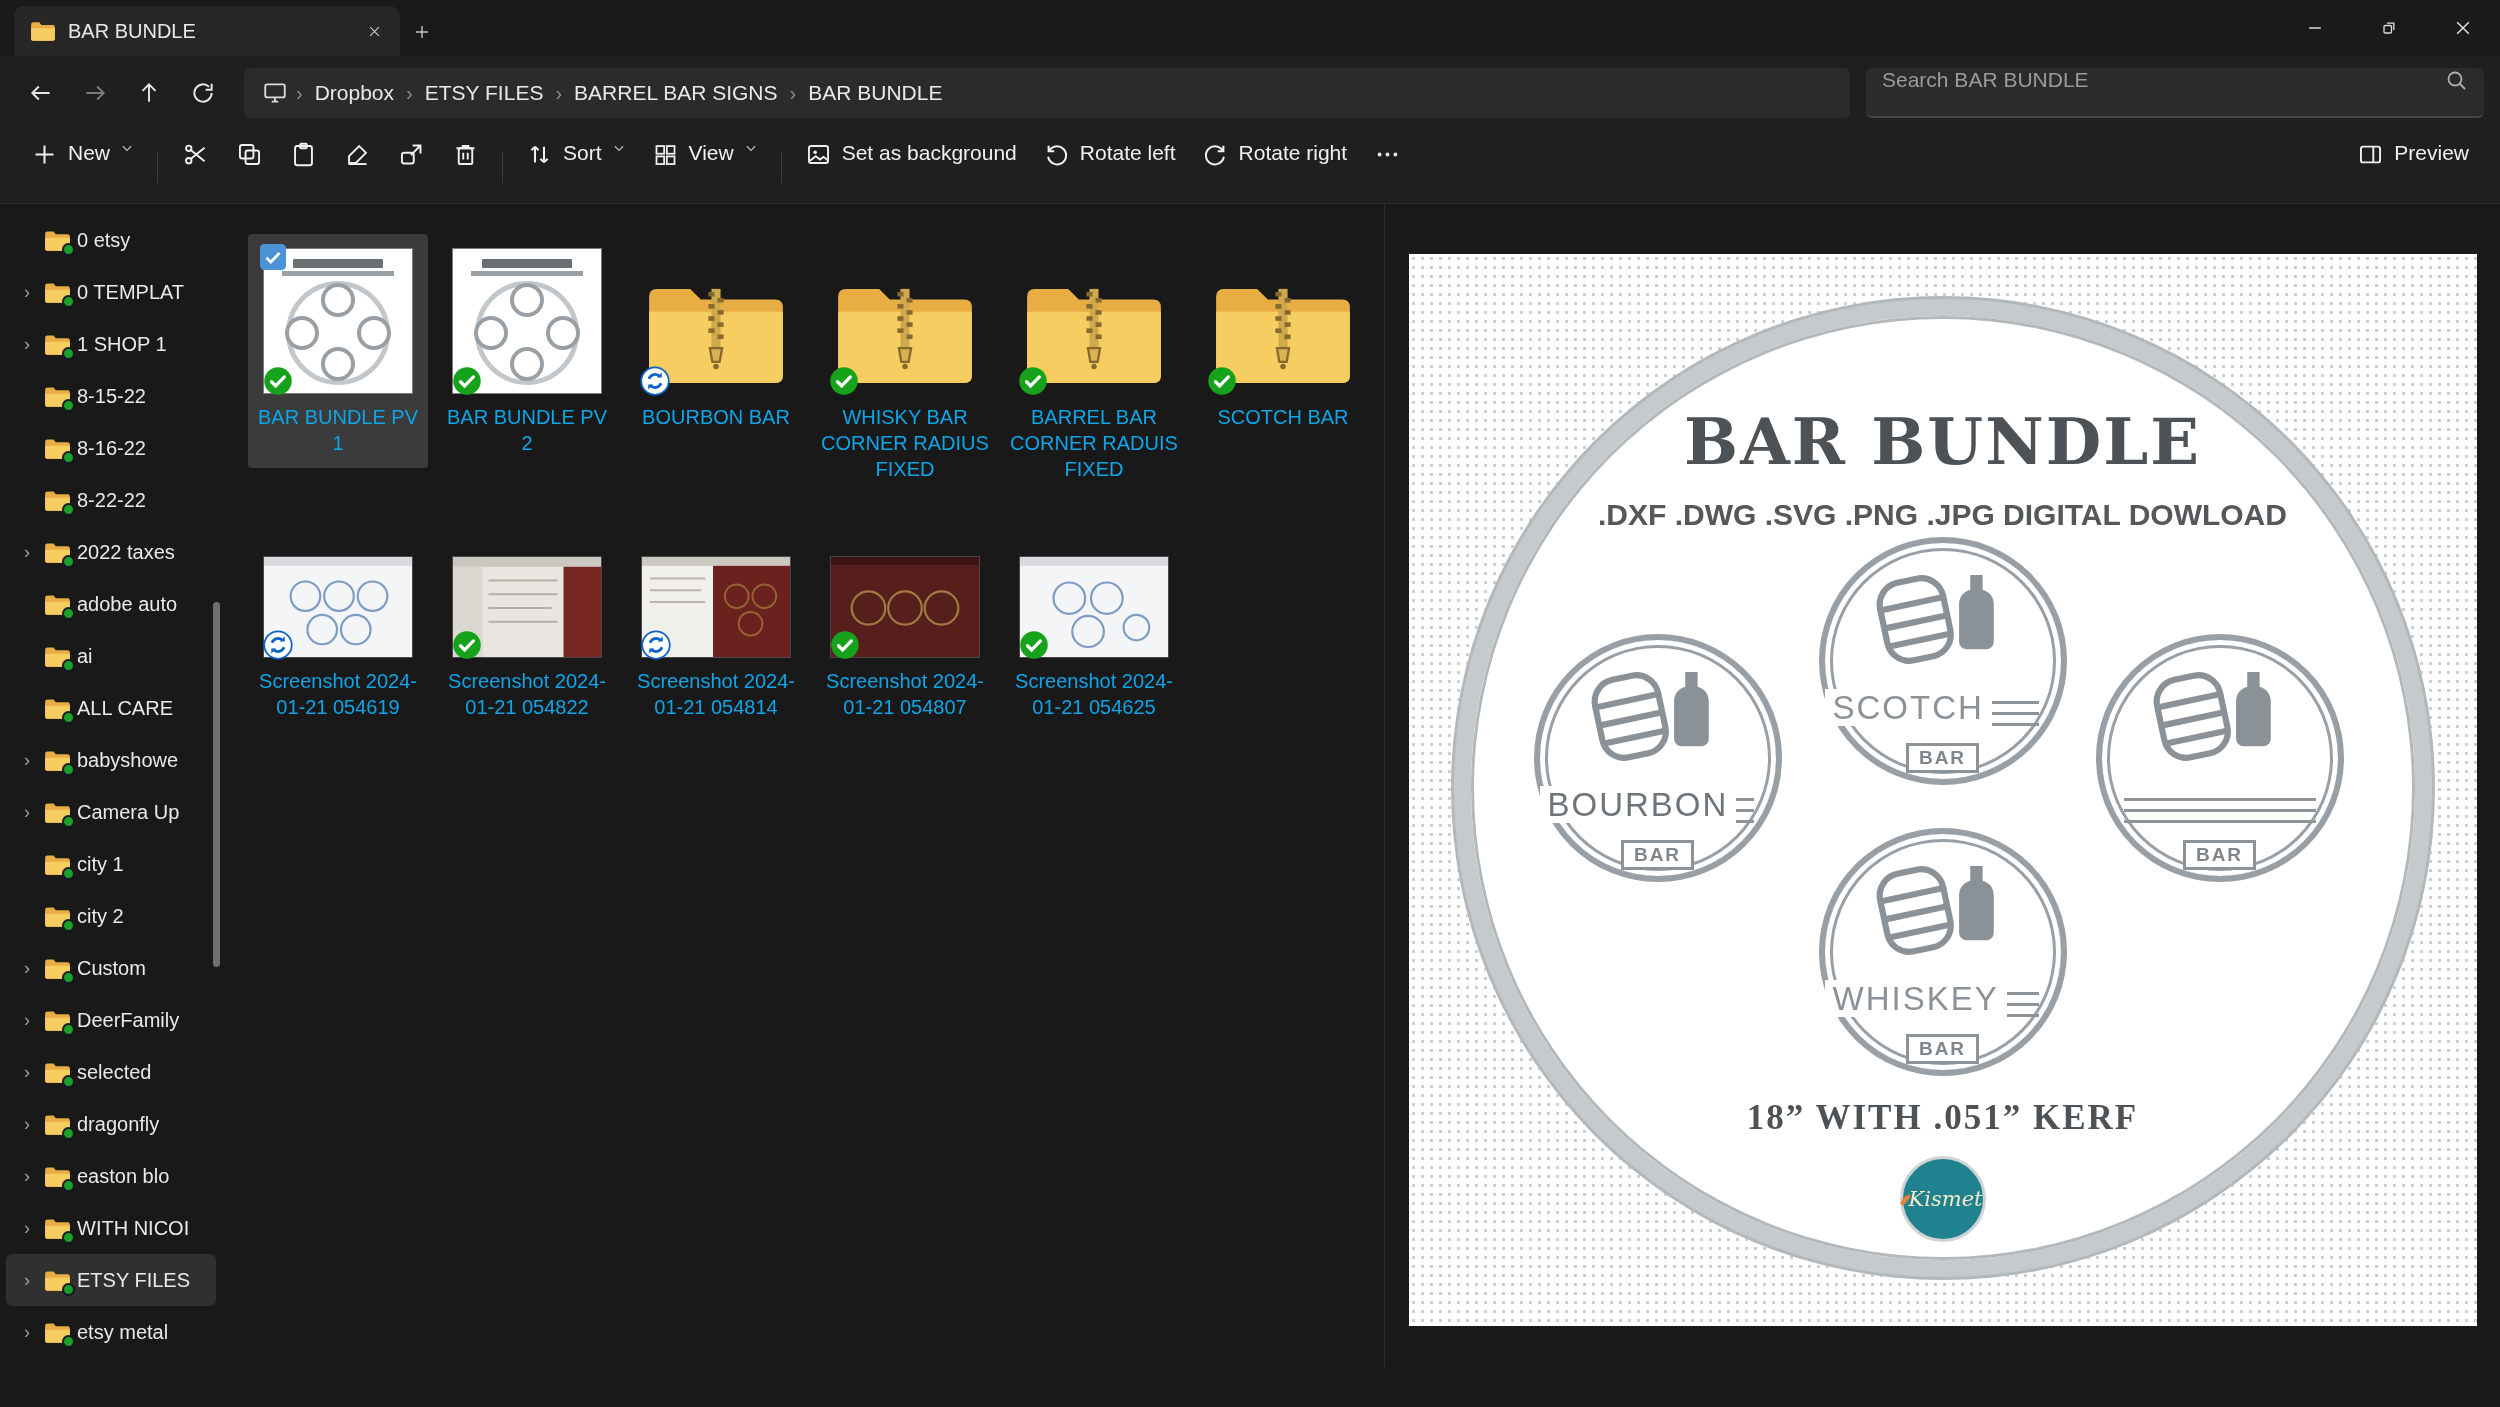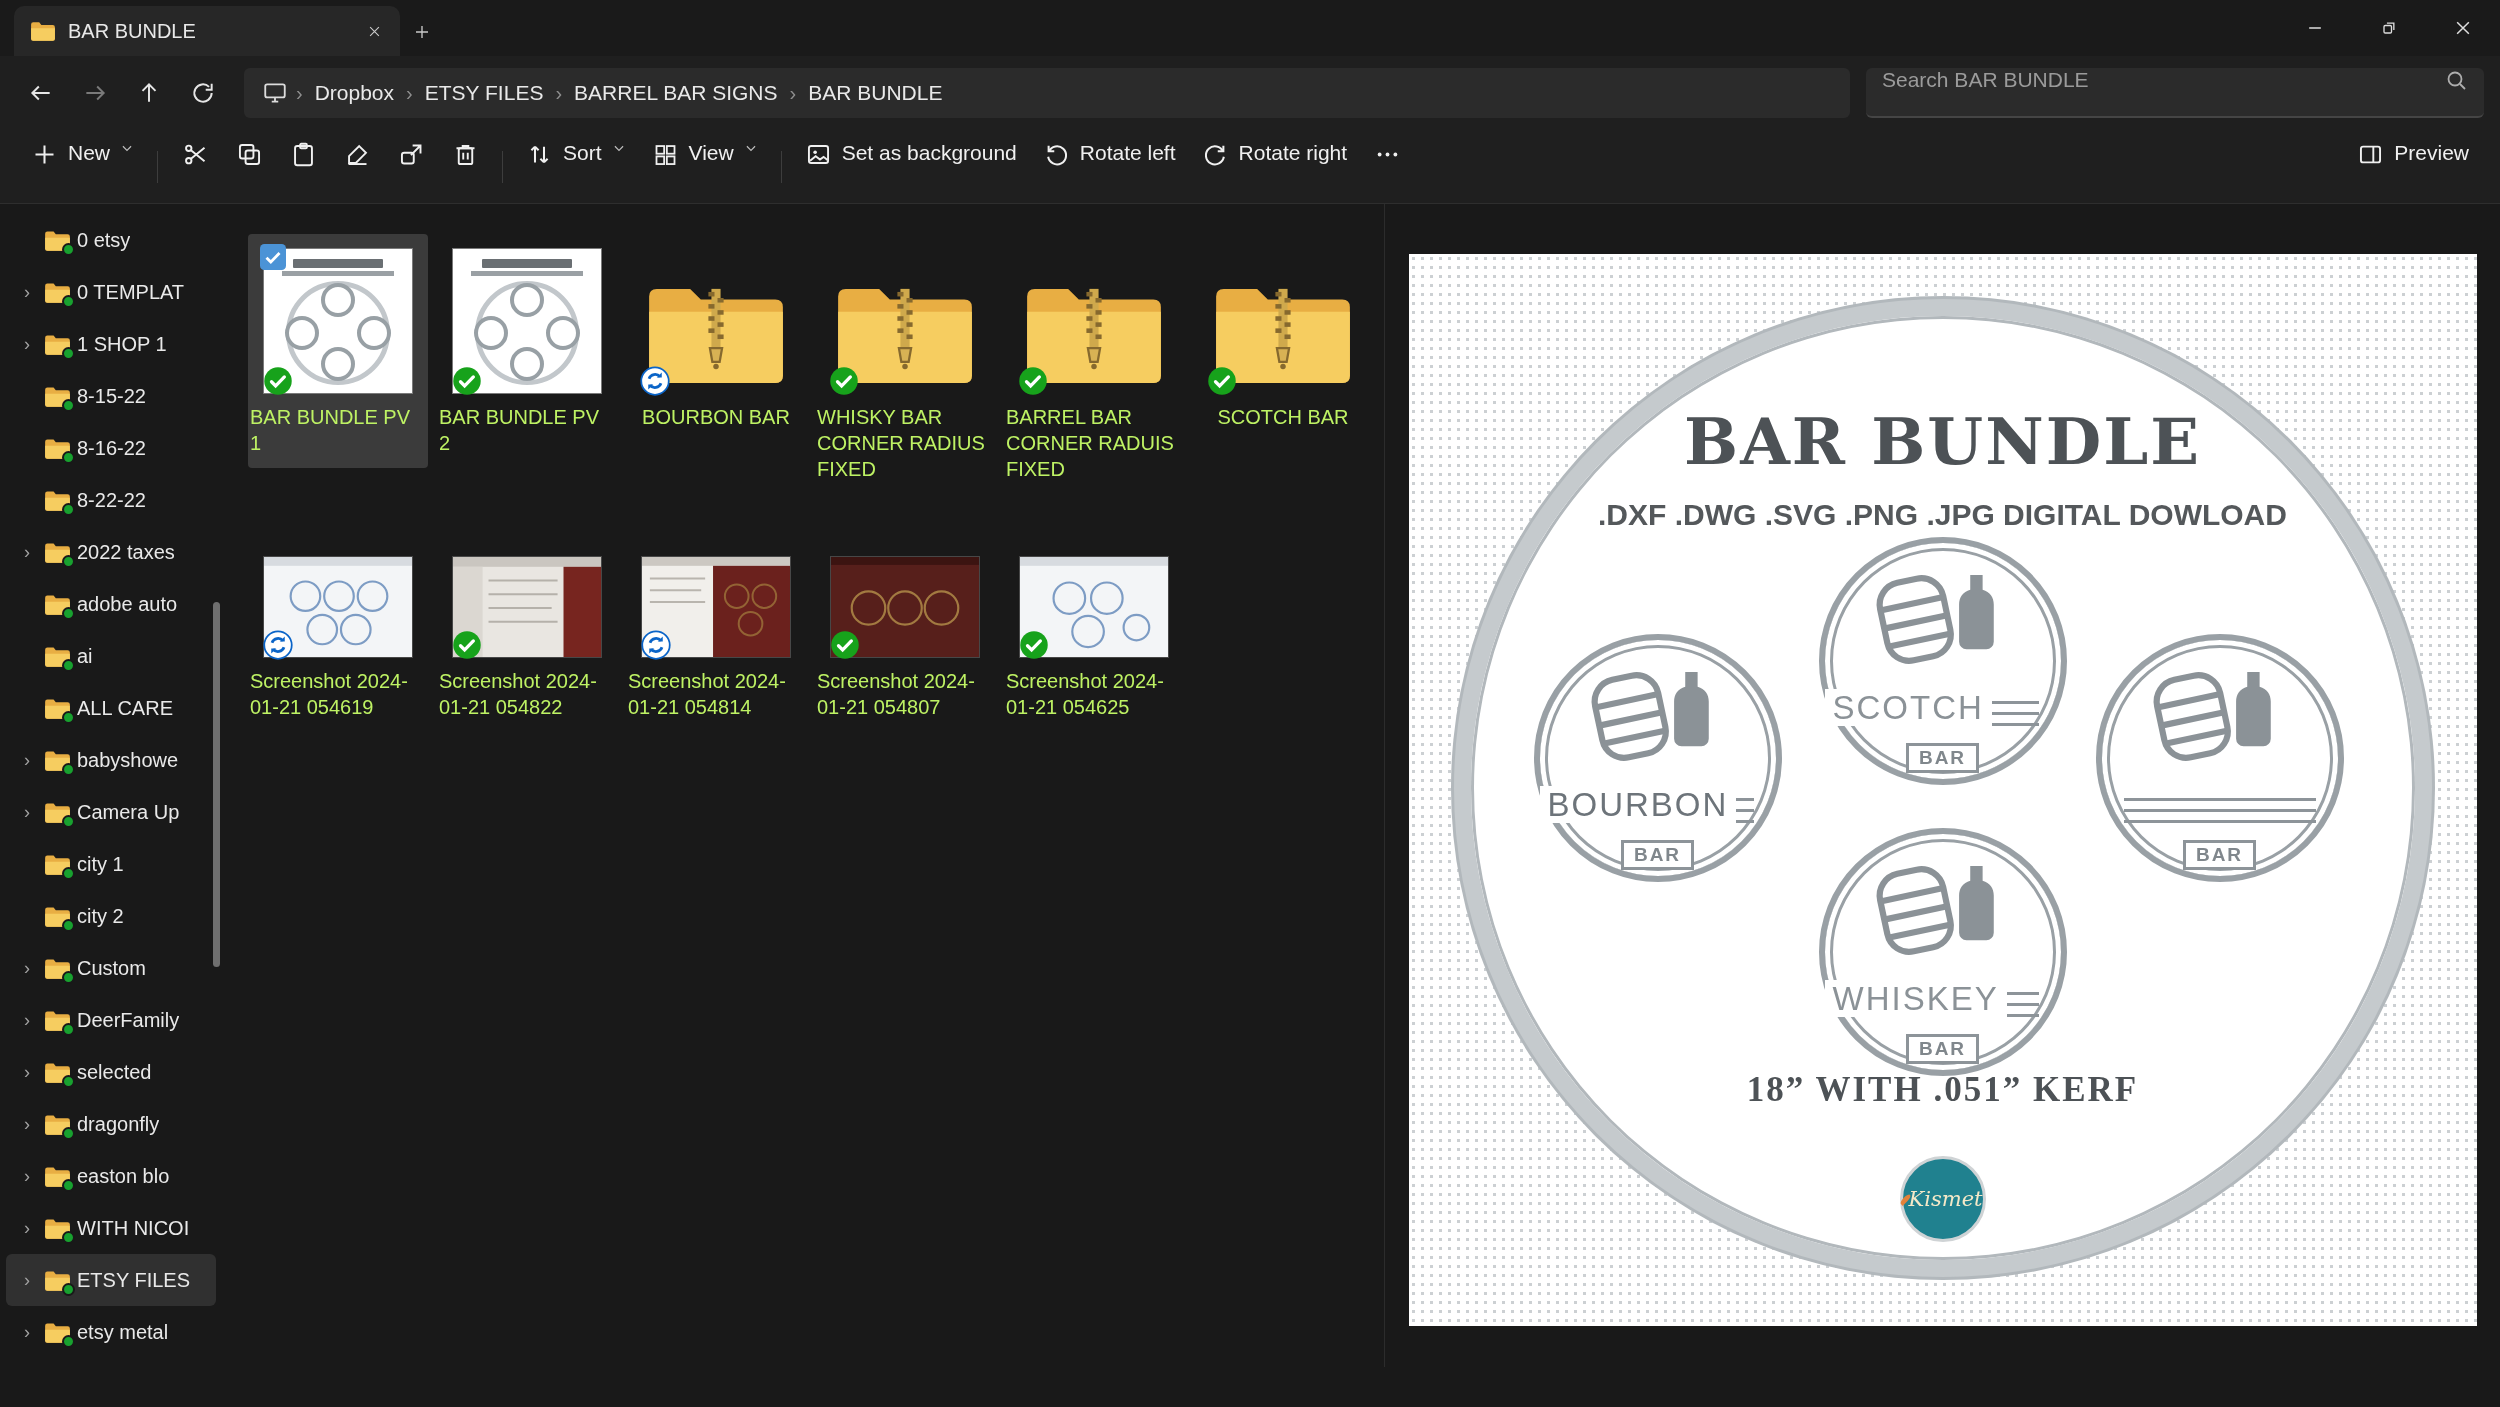--- a/index.html
+++ b/index.html
@@ -66,21 +66,21 @@
 .thumb{position:relative;height:152px;display:flex;align-items:flex-end;justify-content:center}
 .tile.shot .thumb{height:112px}
 .art-thumb{width:150px;height:146px;background:#fff;border:1px solid #7a7a7a;overflow:hidden}
 .zipsvg{width:152px;height:116px;display:block}
 .shot-thumb{width:150px;height:102px;border:1px solid #474747;overflow:hidden;background:#fff}
 .shot-thumb svg{display:block;width:100%;height:100%}
 .state{position:absolute;left:0;bottom:-2px;width:30px;height:30px}
 .state svg{width:30px;height:30px;display:block}
 .checkbox{position:absolute;top:10px;left:12px;width:26px;height:26px;z-index:2}
 .checkbox svg{width:26px;height:26px;display:block}
-.tname{margin-top:10px;font-size:20px;line-height:1.3;color:#bef264;max-width:178px}
+.tname{margin-top:10px;font-size:20px;line-height:1.3;text-align:center;color:#0ea5e9;max-width:178px}
 
 .mini-title{width:90px;height:9px;margin:10px auto 3px;background:#6a6f73;border-radius:1px}
 .mini-sub{width:112px;height:5px;margin:0 auto 5px;background:#9aa0a4}
 .mini-ring{position:relative;width:104px;height:104px;margin:0 auto;border:5px solid #c2c7cb;border-radius:50%}
 .mc{position:absolute;width:34px;height:34px;border:4px solid #98a0a5;border-radius:50%;background:#fff}
 .mc1{left:-6px;top:30px}.mc2{left:30px;top:-3px}.mc3{right:-6px;top:30px}.mc4{left:30px;top:61px}
 
 
 .preview{width:1116px;flex-shrink:0;border-left:1px solid #2c2c2c;display:flex;justify-content:center;overflow:hidden;background:#191919}
 .artboard{position:relative;width:1068px;height:1072px;margin-top:50px;background-color:#fff;
@@ -99,21 +99,21 @@
   letter-spacing:2px;color:#8b9297;z-index:2}
 .bname span{background:#fff;padding:0 8px}
 .badge.dark .bname{color:#6d747a}
 .bsub{position:absolute;top:200px;left:0;width:100%;text-align:center;z-index:2}
 .bsub span{display:inline-block;background:#fff;border:3px solid #8d9499;color:#80878c;font-weight:700;
   font-size:19px;letter-spacing:2px;padding:1px 10px}
 .b-bourbon{left:125px;top:380px}
 .b-scotch{left:410px;top:283px}
 .b-right{left:687px;top:380px}
 .b-whiskey{left:410px;top:574px}
-.kerf{position:absolute;top:816px;left:0;width:100%;text-align:center;font-family:"Liberation Serif",serif;
+.kerf{position:absolute;top:844px;left:0;width:100%;text-align:center;font-family:"Liberation Serif",serif;
   font-weight:700;font-size:35px;letter-spacing:2px;color:#4d5256}
 .kismet{position:absolute;left:50%;top:902px;transform:translateX(-50%);width:86px;height:86px;border-radius:50%;
   background:#20818f;border:3px solid #cfd3d5;display:flex;flex-direction:row;align-items:center;justify-content:center;gap:1px}
 .kdrop{width:13px;height:13px;background:#e2813a;border-radius:0 50% 50% 50%;transform:rotate(-135deg)}
 .ktext{font-family:"DejaVu Serif",serif;font-style:italic;font-size:21px;color:#f5e9c8}
 
 
 .statusbar{display:flex;align-items:center;height:40px;background:#191919;border-top:1px solid #2b2b2b;
   padding:0 14px;gap:14px;font-size:20px;color:#d9d9d9}
 .sdiv{width:1px;height:20px;background:#4d4d4d}

